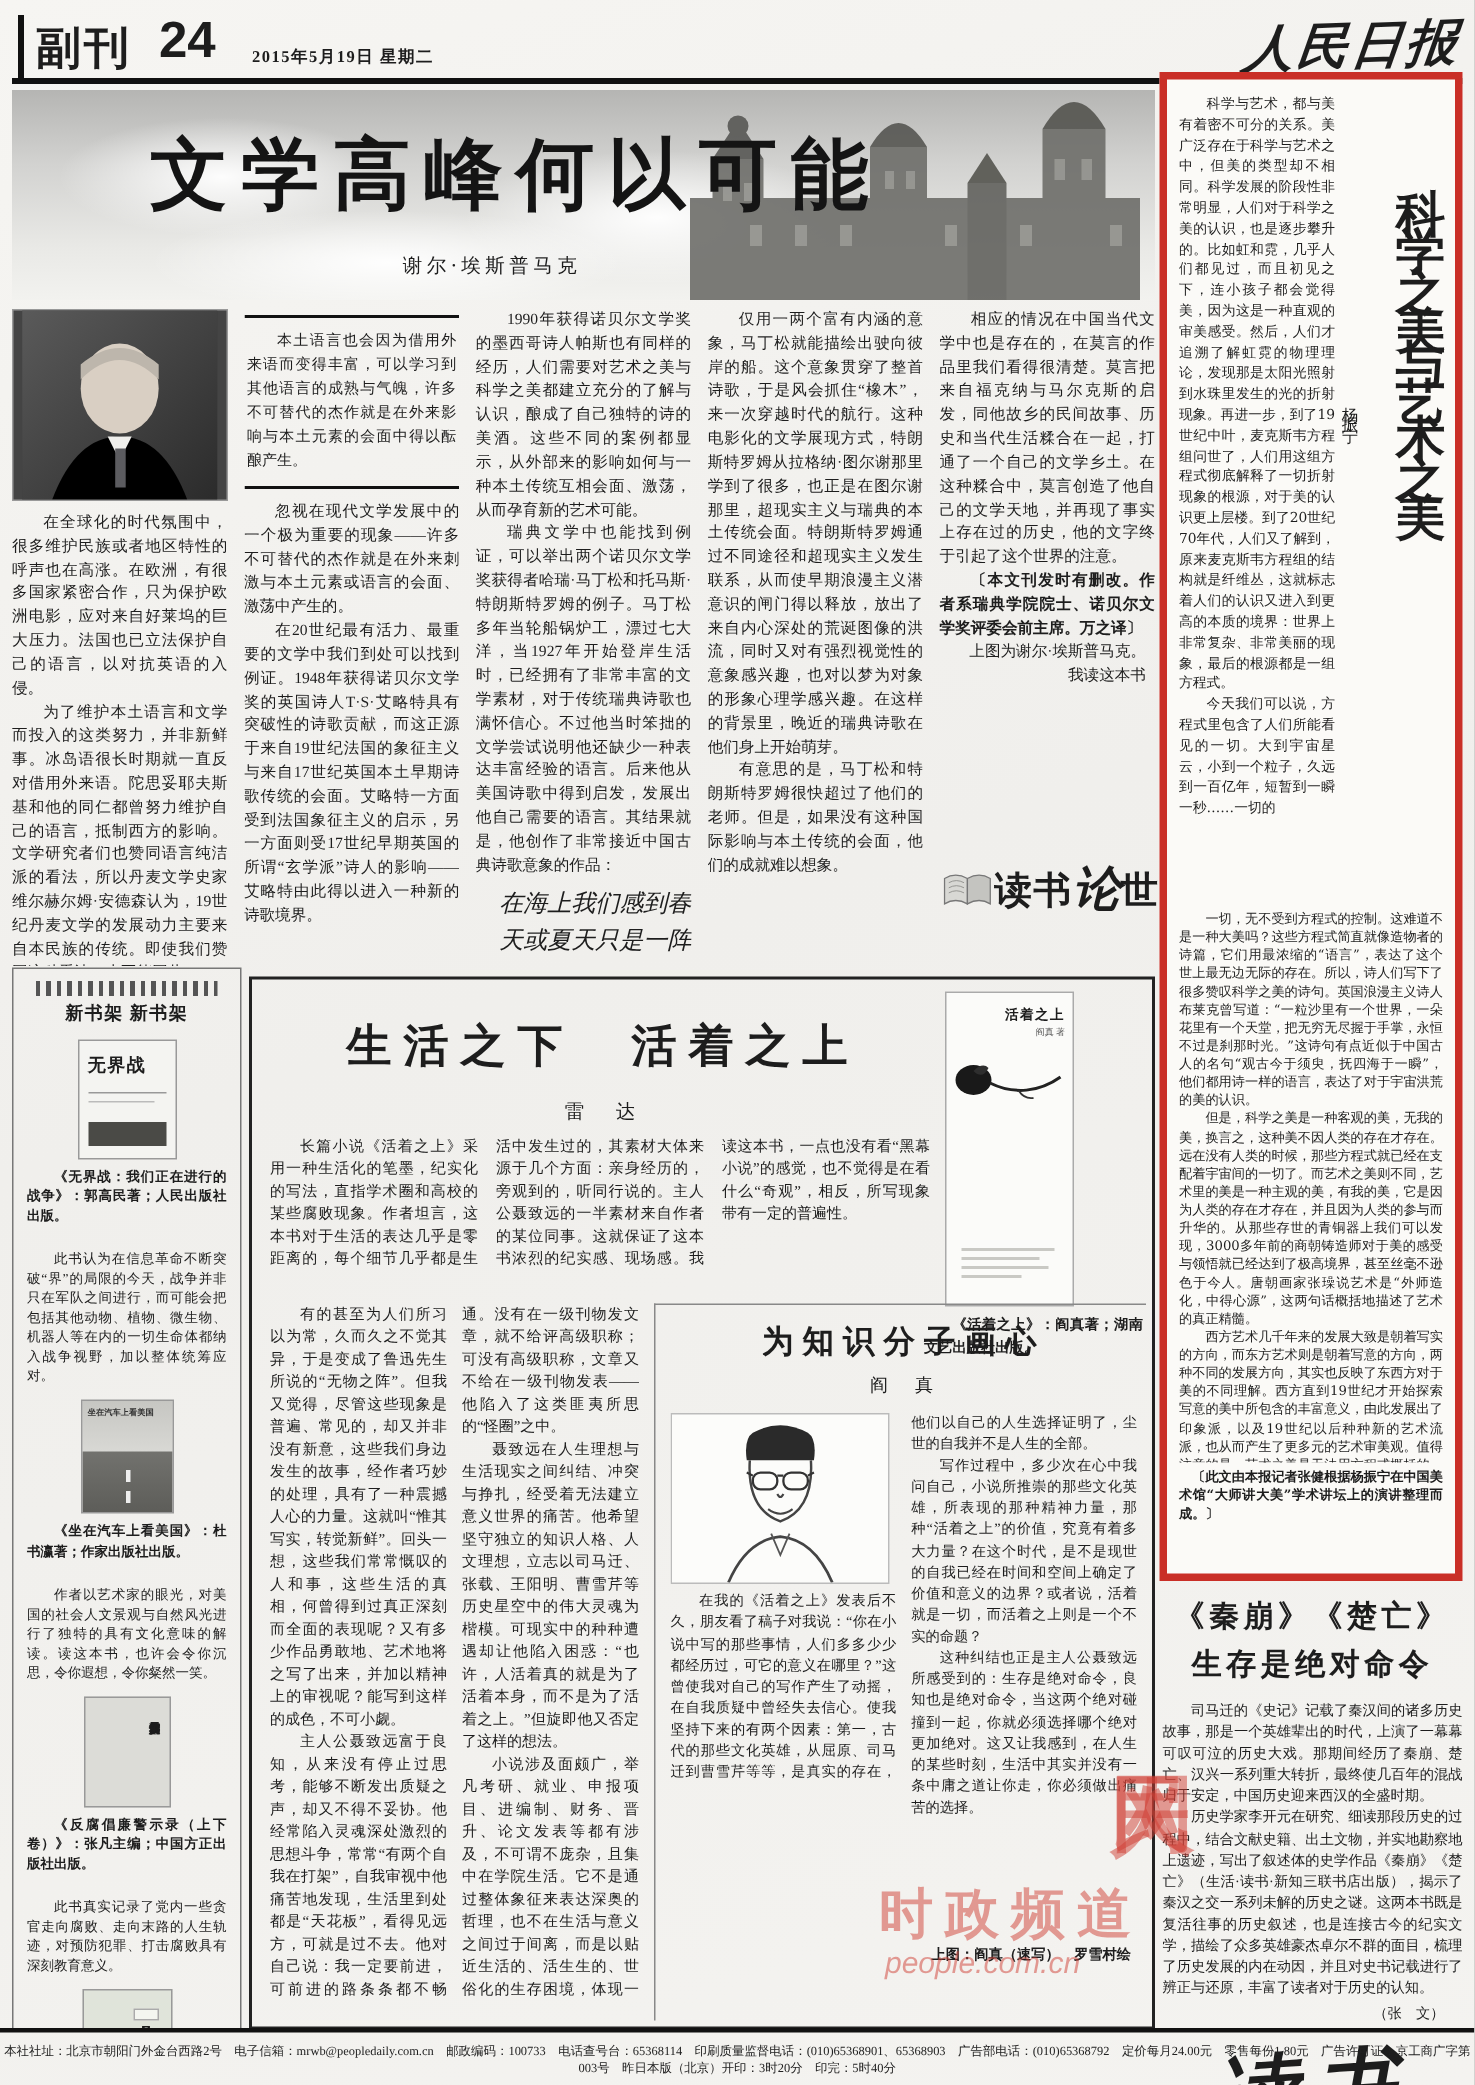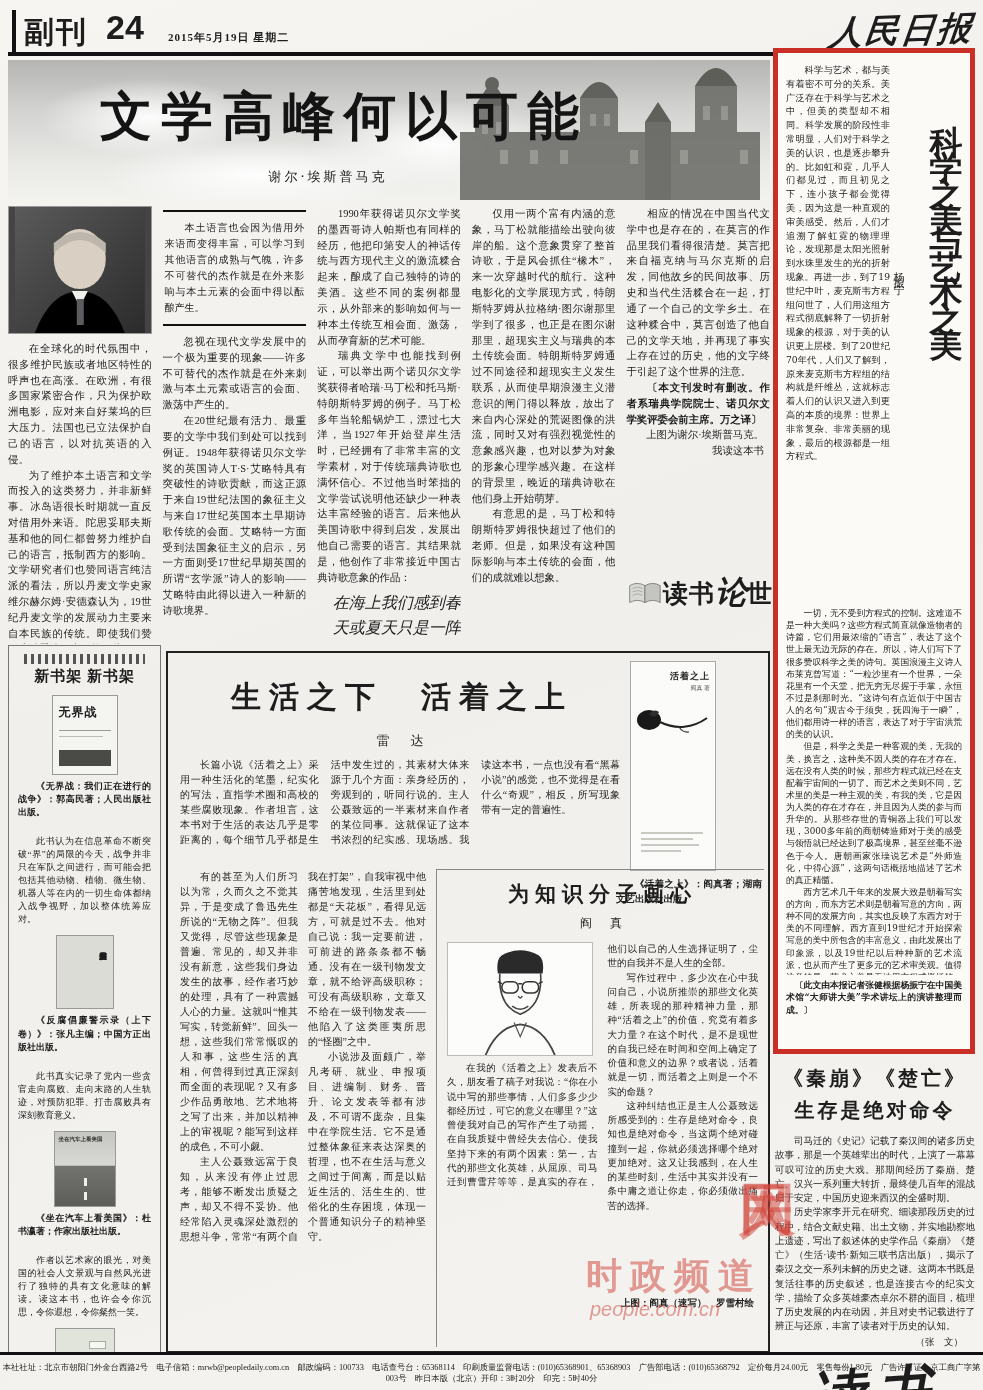--- a/index.html
+++ b/index.html
@@ -52,21 +52,21 @@
   .sci-author{position:absolute;left:1px;top:200px;writing-mode:vertical-rl;text-orientation:upright;
     font-size:11px;letter-spacing:6px;}
   .sci-body{margin-top:6px;height:368px;overflow:hidden;font-size:8.8px;line-height:1.38;}
   .sci-note{margin-top:4px;font-size:8.8px;line-height:1.4;}
   .sci-note p{font-weight:bold;text-indent:1em;}
   
   .shelf{position:absolute;left:8px;top:645px;width:153px;height:709px;box-sizing:border-box;
     border:1px solid #777;padding:8px 9px;overflow:hidden;}
   .shelf-deco{height:10px;margin:0 6px 3px 6px;
     background:repeating-linear-gradient(90deg,#555 0 3px,transparent 3px 7px);}
-  .shelf-title{text-align:center;font-weight:bold;font-size:15px;letter-spacing:1px;}
+  .shelf-title{text-align:center;font-weight:bold;font-size:12px;letter-spacing:1px;}
   .book{margin-top:9px;}
   .cover{margin:0 auto;border:1px solid #999;box-sizing:border-box;position:relative;overflow:hidden;}
   .bk-caption{font-weight:bold;font-size:9px;line-height:1.45;margin-top:5px;text-indent:2em;text-align:justify;}
   .bk-desc{font-size:9px;line-height:1.45;margin-top:16px;}
   
   .life{position:absolute;left:166px;top:651px;width:604px;height:702px;box-sizing:border-box;border:2px solid #222;}
   .life-head{position:absolute;left:18px;top:24px;width:432px;text-align:center;}
   .life-headline{font-size:30px;font-weight:bold;letter-spacing:8px;text-align:center;}
   .life-author{font-size:13px;margin-top:14px;letter-spacing:4px;}
   .life-cover{position:absolute;left:462px;top:8px;width:84px;height:208px;background:#fbfbf9;border:1px solid #aaa;}
@@ -176,21 +176,21 @@
       <p>为了维护本土语言和文学而投入的这类努力，并非新鲜事。冰岛语很长时期就一直反对借用外来语。陀思妥耶夫斯基和他的同仁都曾努力维护自己的语言，抵制西方的影响。文学研究者们也赞同语言纯洁派的看法，所以丹麦文学史家维尔赫尔姆·安德森认为，19世纪丹麦文学的发展动力主要来自本民族的传统。即使我们赞同这种看法，也不能因此</p>
     </div>
     <div class="mcol">
       <div class="pullquote kai">
         <p>本土语言也会因为借用外来语而变得丰富，可以学习到其他语言的成熟与气魄，许多不可替代的杰作就是在外来影响与本土元素的会面中得以酝酿产生。</p>
       </div>
       <p>忽视在现代文学发展中的一个极为重要的现象——许多不可替代的杰作就是在外来刺激与本土元素或语言的会面、激荡中产生的。</p>
       <p>在20世纪最有活力、最重要的文学中我们到处可以找到例证。1948年获得诺贝尔文学奖的英国诗人T·S·艾略特具有突破性的诗歌贡献，而这正源于来自19世纪法国的象征主义与来自17世纪英国本土早期诗歌传统的会面。艾略特一方面受到法国象征主义的启示，另一方面则受17世纪早期英国的所谓“玄学派”诗人的影响——艾略特由此得以进入一种新的诗歌境界。</p>
     </div>
     <div class="mcol">
-      <p>1990年获得诺贝尔文学奖的墨西哥诗人帕斯也有同样的经历，他把印第安人的神话传统与西方现代主义的激流糅合起来，酿成了自己独特的诗的美酒。这些不同的案例都显示，从外部来的影响如何与一种本土传统互相会面、激荡，从而孕育新的艺术可能。</p>
+      <p>1990年获得诺贝尔文学奖的墨西哥诗人帕斯也有同样的经历，人们需要对艺术之美与科学之美都建立充分的了解与认识，酿成了自己独特的诗的美酒。这些不同的案例都显示，从外部来的影响如何与一种本土传统互相会面、激荡，从而孕育新的艺术可能。</p>
       <p>瑞典文学中也能找到例证，可以举出两个诺贝尔文学奖获得者哈瑞·马丁松和托马斯·特朗斯特罗姆的例子。马丁松多年当轮船锅炉工，漂过七大洋，当1927年开始登岸生活时，已经拥有了非常丰富的文学素材，对于传统瑞典诗歌也满怀信心。不过他当时笨拙的文学尝试说明他还缺少一种表达丰富经验的语言。后来他从美国诗歌中得到启发，发展出他自己需要的语言。其结果就是，他创作了非常接近中国古典诗歌意象的作品：</p>
       <div class="poem">
         <div>在海上我们感到春天或夏天只是一阵风。</div>
         <div>漂流的佛罗里达水草有时在夏天开花，</div>
 
       </div>
     </div>
     <div class="mcol">
       <p>仅用一两个富有内涵的意象，马丁松就能描绘出驶向彼岸的船。这个意象贯穿了整首诗歌，于是风会抓住“橡木”，来一次穿越时代的航行。这种电影化的文学展现方式，特朗斯特罗姆从拉格纳·图尔谢那里学到了很多，也正是在图尔谢那里，超现实主义与瑞典的本土传统会面。特朗斯特罗姆通过不同途径和超现实主义发生联系，从而使早期浪漫主义潜意识的闸门得以释放，放出了来自内心深处的荒诞图像的洪流，同时又对有强烈视觉性的意象感兴趣，也对以梦为对象的形象心理学感兴趣。在这样的背景里，晚近的瑞典诗歌在他们身上开始萌芽。</p>
       <p>有意思的是，马丁松和特朗斯特罗姆很快超过了他们的老师。但是，如果没有这种国际影响与本土传统的会面，他们的成就难以想象。</p>
@@ -213,20 +213,21 @@
     </svg>
     <span class="badge-text">读书</span>
       <span class="badge-script">论</span>
       <span class="badge-text">世</span>
   </div>
 
   <div class="science">
     <div class="sci-top">
       <div class="sci-lead kai">
         <p>科学与艺术，都与美有着密不可分的关系。美广泛存在于科学与艺术之中，但美的类型却不相同。科学发展的阶段性非常明显，人们对于科学之美的认识，也是逐步攀升的。比如虹和霓，几乎人们都见过，而且初见之下，连小孩子都会觉得美，因为这是一种直观的审美感受。然后，人们才追溯了解虹霓的物理理论，发现那是太阳光照射到水珠里发生的光的折射现象。再进一步，到了19世纪中叶，麦克斯韦方程组问世了，人们用这组方程式彻底解释了一切折射现象的根源，对于美的认识更上层楼。到了20世纪70年代，人们又了解到，原来麦克斯韦方程组的结构就是纤维丛，这就标志着人们的认识又进入到更高的本质的境界：世界上非常复杂、非常美丽的现象，最后的根源都是一组方程式。</p>
+        <p>今天我们可以说，方程式里包含了人们所能看见的一切。大到宇宙星云，小到一个粒子，久远到一百亿年，短暂到一瞬一秒……一切的</p>
       </div>
       <div class="sci-titleblock">
         <div class="sci-title">科学之美与艺术之美</div>
         <div class="sci-author">杨振宁</div>
       </div>
     </div>
     <div class="sci-body kai">
       <p>一切，无不受到方程式的控制。这难道不是一种大美吗？这些方程式简直就像造物者的诗篇，它们用最浓缩的“语言”，表达了这个世上最无边无际的存在。所以，诗人们写下了很多赞叹科学之美的诗句。英国浪漫主义诗人布莱克曾写道：“一粒沙里有一个世界，一朵花里有一个天堂，把无穷无尽握于手掌，永恒不过是刹那时光。”这诗句有点近似于中国古人的名句“观古今于须臾，抚四海于一瞬”，他们都用诗一样的语言，表达了对于宇宙洪荒的美的认识。</p>
       <p>但是，科学之美是一种客观的美，无我的美，换言之，这种美不因人类的存在才存在。远在没有人类的时候，那些方程式就已经在支配着宇宙间的一切了。而艺术之美则不同，艺术里的美是一种主观的美，有我的美，它是因为人类的存在才存在，并且因为人类的参与而升华的。从那些存世的青铜器上我们可以发现，3000多年前的商朝铸造师对于美的感受与领悟就已经达到了极高境界，甚至丝毫不逊色于今人。唐朝画家张璪说艺术是“外师造化，中得心源”，这两句话概括地描述了艺术的真正精髓。</p>
       <p>西方艺术几千年来的发展大致是朝着写实的方向，而东方艺术则是朝着写意的方向，两种不同的发展方向，其实也反映了东西方对于美的不同理解。西方直到19世纪才开始探索写意的美中所包含的丰富意义，由此发展出了印象派，以及19世纪以后种种新的艺术流派，也从而产生了更多元的艺术审美观。值得注意的是，艺术之美是无法用方程式概括的，这也是艺术之美不同于科学之美的地方，但这并不代表两者之间没有共同点，人们需要对艺术之美与科学之美都建立充分的了解与认识。</p>
@@ -248,35 +249,35 @@
         <div style="position:absolute;left:6px;top:8px;font-weight:bold;font-size:12px;letter-spacing:1px;">无界战</div>
         <div style="position:absolute;left:6px;bottom:8px;width:52px;height:16px;background:#4a4a46;"></div>
         <div style="position:absolute;left:6px;top:34px;width:52px;height:1px;background:#999;"></div>
         <div style="position:absolute;left:6px;top:40px;width:44px;height:1px;background:#bbb;"></div>
       </div>
       <div class="bk-caption">《无界战：我们正在进行的战争》：郭高民著；人民出版社出版。</div>
       <p class="bk-desc">此书认为在信息革命不断突破“界”的局限的今天，战争并非只在军队之间进行，而可能会把包括其他动物、植物、微生物、机器人等在内的一切生命体都纳入战争视野，加以整体统筹应对。</p>
     </div>
 
     <div class="book">
-      <div class="cover" style="width:58px;height:74px;background:#dcdcd7;">
-        <div style="position:absolute;right:5px;top:10px;writing-mode:vertical-rl;text-orientation:upright;font-size:7.5px;font-weight:bold;">反腐倡廉警示录</div>
-      </div>
-      <div class="bk-caption">《反腐倡廉警示录（上下卷）》：张凡主编；中国方正出版社出版。</div>
-      <p class="bk-desc">此书真实记录了党内一些贪官走向腐败、走向末路的人生轨迹，对预防犯罪、打击腐败具有深刻教育意义。</p>
-    </div>
-
-    <div class="book">
       <div class="cover" style="width:62px;height:76px;background:linear-gradient(180deg,#c6c6c2 0%,#d8d8d4 45%,#72726e 46%,#5d5d59 100%);">
         <div style="position:absolute;left:4px;top:4px;font-size:5.5px;font-weight:bold;color:#333;">坐在汽车上看美国</div>
         <div style="position:absolute;left:29px;top:46px;width:3px;height:8px;background:#eee;"></div>
         <div style="position:absolute;left:29px;top:60px;width:3px;height:8px;background:#eee;"></div>
       </div>
       <div class="bk-caption">《坐在汽车上看美国》：杜书瀛著；作家出版社出版。</div>
       <p class="bk-desc">作者以艺术家的眼光，对美国的社会人文景观与自然风光进行了独特的具有文化意味的解读。读这本书，也许会令你沉思，令你遐想，令你粲然一笑。</p>
+    </div>
+
+    <div class="book">
+      <div class="cover" style="width:58px;height:74px;background:#dcdcd7;">
+        <div style="position:absolute;right:5px;top:10px;writing-mode:vertical-rl;text-orientation:upright;font-size:7.5px;font-weight:bold;">反腐倡廉警示录</div>
+      </div>
+      <div class="bk-caption">《反腐倡廉警示录（上下卷）》：张凡主编；中国方正出版社出版。</div>
+      <p class="bk-desc">此书真实记录了党内一些贪官走向腐败、走向末路的人生轨迹，对预防犯罪、打击腐败具有深刻教育意义。</p>
     </div>
 
     <div class="book">
       <div class="cover" style="width:60px;height:78px;background:#e0e4da;">
         <div style="position:absolute;right:8px;top:12px;writing-mode:vertical-rl;font-size:9px;font-weight:bold;border:1px solid #aaa;padding:3px 1px;background:#f4f6f0;">见花</div>
         <svg width="24" height="30" viewBox="0 0 24 30" style="position:absolute;left:6px;bottom:6px;">
           <path d="M4 28 Q10 16 8 6 M8 14 Q14 12 18 6 M8 18 Q4 16 2 12" stroke="#7a8a72" fill="none" stroke-width="1.2"></path>
           <circle cx="8" cy="6" r="2" fill="#8a9a82"></circle>
             <circle cx="18" cy="6" r="1.6" fill="#8a9a82"></circle>
         </svg>
@@ -311,20 +312,21 @@
       <p style="text-indent:2em;">《活着之上》：阎真著；湖南文艺出版社出版。</p>
     </div>
 
     <div class="life-top-cols">
       <p>长篇小说《活着之上》采用一种生活化的笔墨，纪实化的写法，直指学术圈和高校的某些腐败现象。作者坦言，这本书对于生活的表达几乎是零距离的，每个细节几乎都是生活中发生过的，其素材大体来源于几个方面：亲身经历的，旁观到的，听同行说的。主人公聂致远的一半素材来自作者的某位同事。这就保证了这本书浓烈的纪实感、现场感。我读这本书，一点也没有看“黑幕小说”的感觉，也不觉得是在看什么“奇观”，相反，所写现象带有一定的普遍性。</p>
     </div>
 
     <div class="life-left-cols">
       <p>有的甚至为人们所习以为常，久而久之不觉其异，于是变成了鲁迅先生所说的“无物之阵”。但我又觉得，尽管这些现象是普遍、常见的，却又并非没有新意，这些我们身边发生的故事，经作者巧妙的处理，具有了一种震撼人心的力量。这就叫“惟其写实，转觉新鲜”。回头一想，这些我们常常慨叹的人和事，这些生活的真相，何曾得到过真正深刻而全面的表现呢？又有多少作品勇敢地、艺术地将之写了出来，并加以精神上的审视呢？能写到这样的成色，不可小觑。</p>
       <p>主人公聂致远富于良知，从来没有停止过思考，能够不断发出质疑之声，却又不得不妥协。他经常陷入灵魂深处激烈的思想斗争，常常“有两个自我在打架”，自我审视中他痛苦地发现，生活里到处都是“天花板”，看得见远方，可就是过不去。他对自己说：我一定要前进，可前进的路条条都不畅通。没有在一级刊物发文章，就不给评高级职称；可没有高级职称，文章又不给在一级刊物发表——他陷入了这类匪夷所思的“怪圈”之中。</p>
+      <p>聂致远在人生理想与生活现实之间纠结、冲突与挣扎，经受着无法建立意义世界的痛苦。他希望坚守独立的知识人格、人文理想，立志以司马迁、张载、王阳明、曹雪芹等历史星空中的伟大灵魂为楷模。可现实中的种种遭遇却让他陷入困惑：“也许，人活着真的就是为了活着本身，而不是为了活着之上。”但旋即他又否定了这样的想法。</p>
       <p>小说涉及面颇广，举凡考研、就业、申报项目、进编制、财务、晋升、论文发表等都有涉及，不可谓不庞杂，且集中在学院生活。它不是通过整体象征来表达深奥的哲理，也不在生活与意义之间过于间离，而是以贴近生活的、活生生的、世俗化的生存困境，体现一个普通知识分子的精神坚守。</p>
     </div>
 
     <div class="sub">
       <div class="sub-head sans">为知识分子画心</div>
       <div class="sub-author">阎　真</div>
       <div class="sub-body">
         <div class="portrait">
           <svg width="100%" height="100%" viewBox="0 0 96 110">
             <path d="M30 12 Q48 2 66 12 Q72 16 70 30 L26 30 Q24 16 30 12 Z" fill="#2a2a2a"></path>

